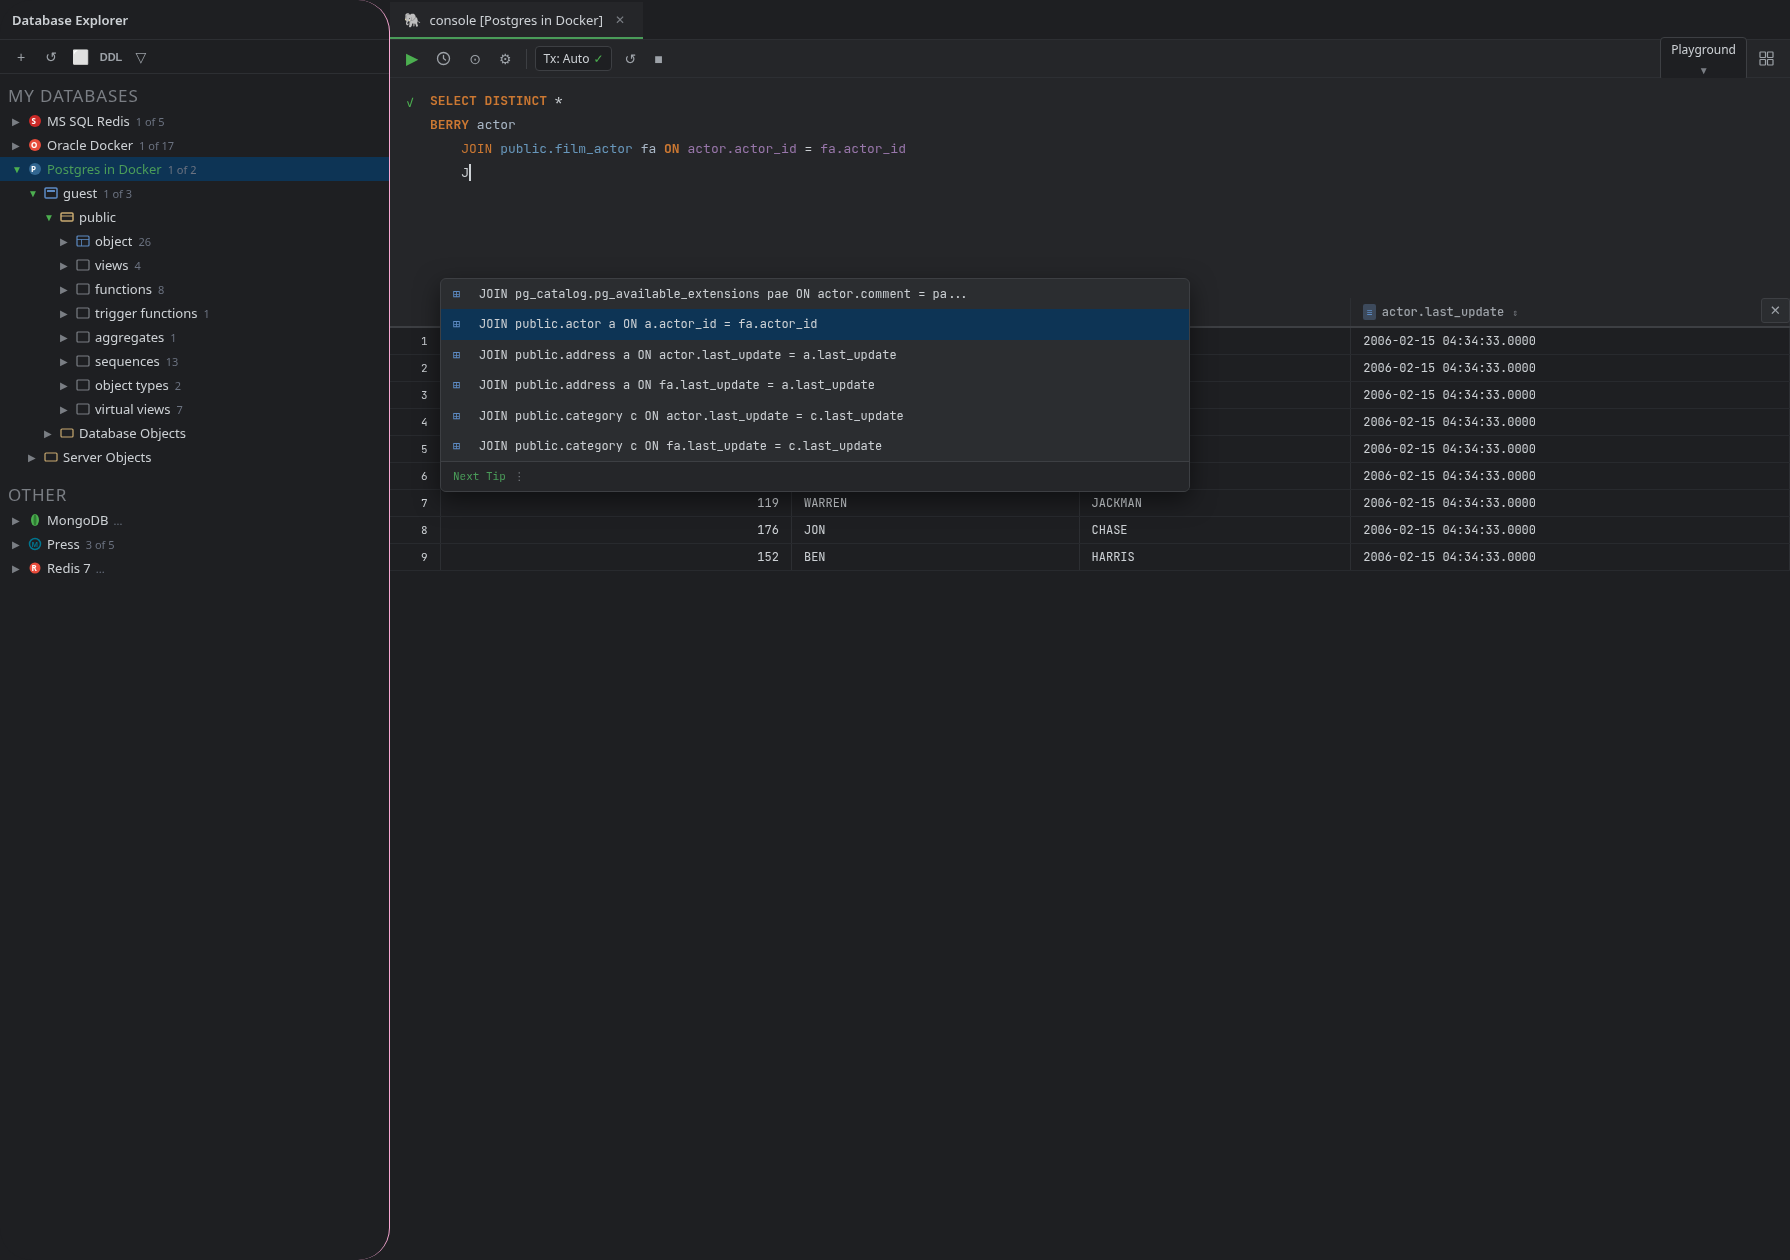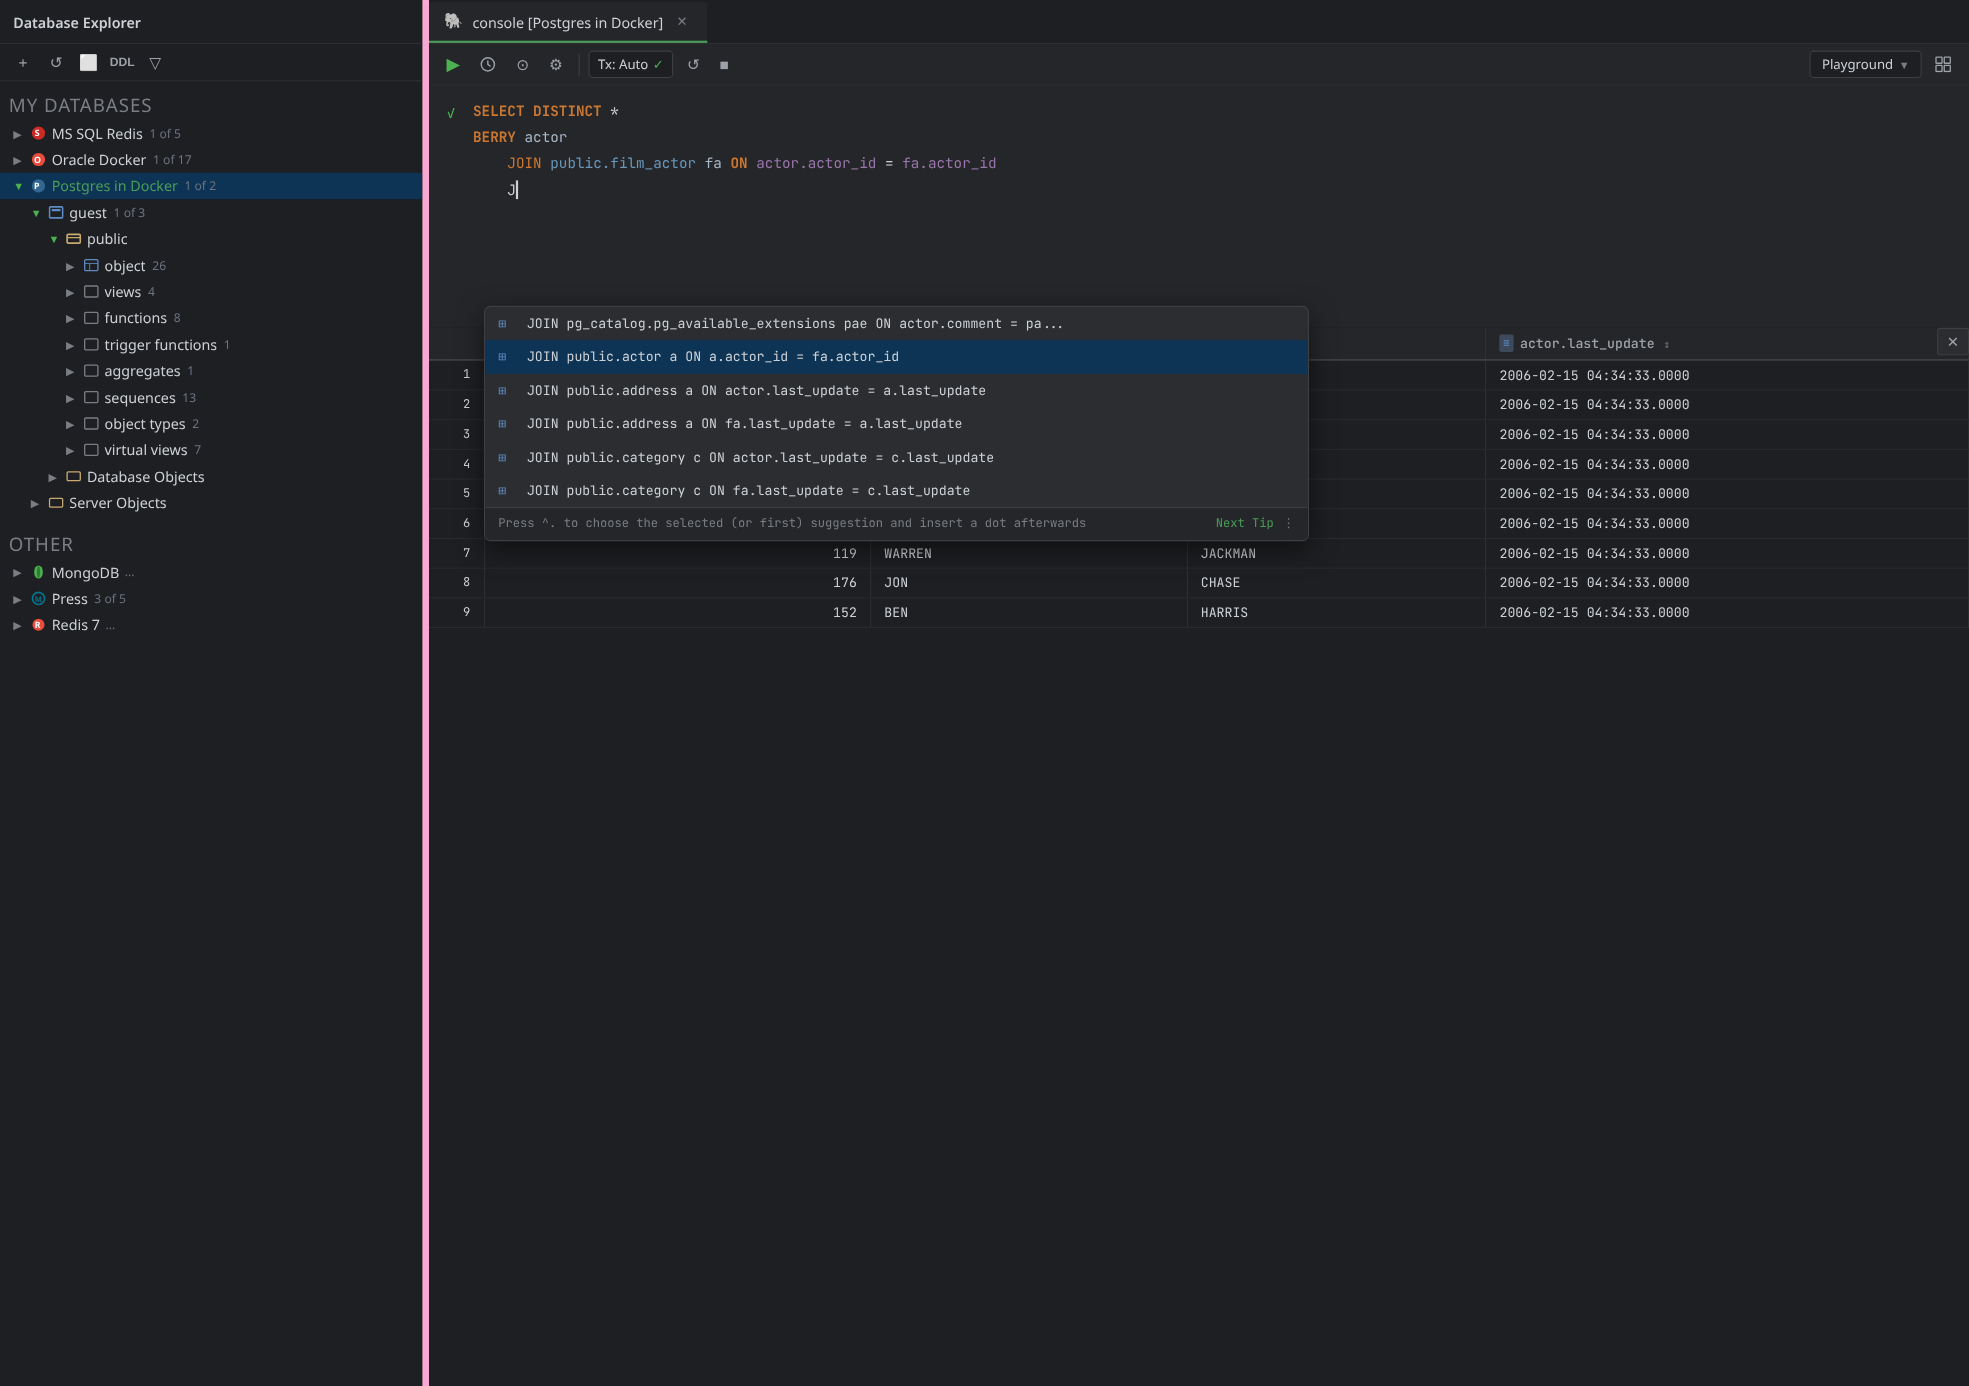--- a/index.html
+++ b/index.html
@@ -12,24 +12,25 @@
       height: 1260px;
       width: 1790px;
       overflow: hidden;
     }
 
     
     .sidebar {
       width: 390px;
       min-width: 390px;
       background: #1e1f22;
-      border-right: 6px solid #f9a8d4;
+      border-right: 1px solid #f9a8d4;
       display: flex;
       flex-direction: column;
       overflow: hidden;
+      border-radius: 32px;
     }
     .sidebar-header {
       padding: 8px 12px;
       font-size: 13px;
       font-weight: 600;
       color: #cdd1d5;
       display: flex;
       align-items: center;
       gap: 8px;
       border-bottom: 1px solid #2d2f33;
@@ -209,20 +210,21 @@
       align-items: center;
       gap: 5px;
       background: #1e1f22;
       border: 1px solid #3d3f43;
       border-radius: 4px;
       padding: 3px 10px;
       cursor: pointer;
       color: #cdd1d5;
       font-size: 12px;
       margin-left: auto;
+      flex-direction: column;
     }
     .playground-btn .chevron { font-size: 10px; color: #7a7e84; }
     .grid-btn {
       background: none;
       border: 1px solid #3d3f43;
       border-radius: 4px;
       padding: 3px 8px;
       cursor: pointer;
       color: #9da2a8;
       font-size: 13px;
@@ -707,21 +709,20 @@
         </div>
         <div class="autocomplete-item">
           <span class="ac-icon">⊞</span>
           <span class="ac-text">JOIN public.category c ON actor.last_update = c.last_update</span>
         </div>
         <div class="autocomplete-item">
           <span class="ac-icon">⊞</span>
           <span class="ac-text">JOIN public.category c ON fa.last_update = c.last_update</span>
         </div>
         <div class="autocomplete-footer">
-          <span>Press ^. to choose the selected (or first) suggestion and insert a dot afterwards</span>
           <span style="display:flex;align-items:center;gap:8px;">
             <span class="next-tip">Next Tip</span>
             <span class="more-icon">⋮</span>
           </span>
         </div>
       </div>
     </div>
 
     <div style="position:absolute; right:0; top:220px; z-index:20;">
       <button style="background:#2b2d30;border:1px solid #3d3f43;color:#9da2a8;cursor:pointer;padding:4px 8px;border-radius:3px;">✕</button>

